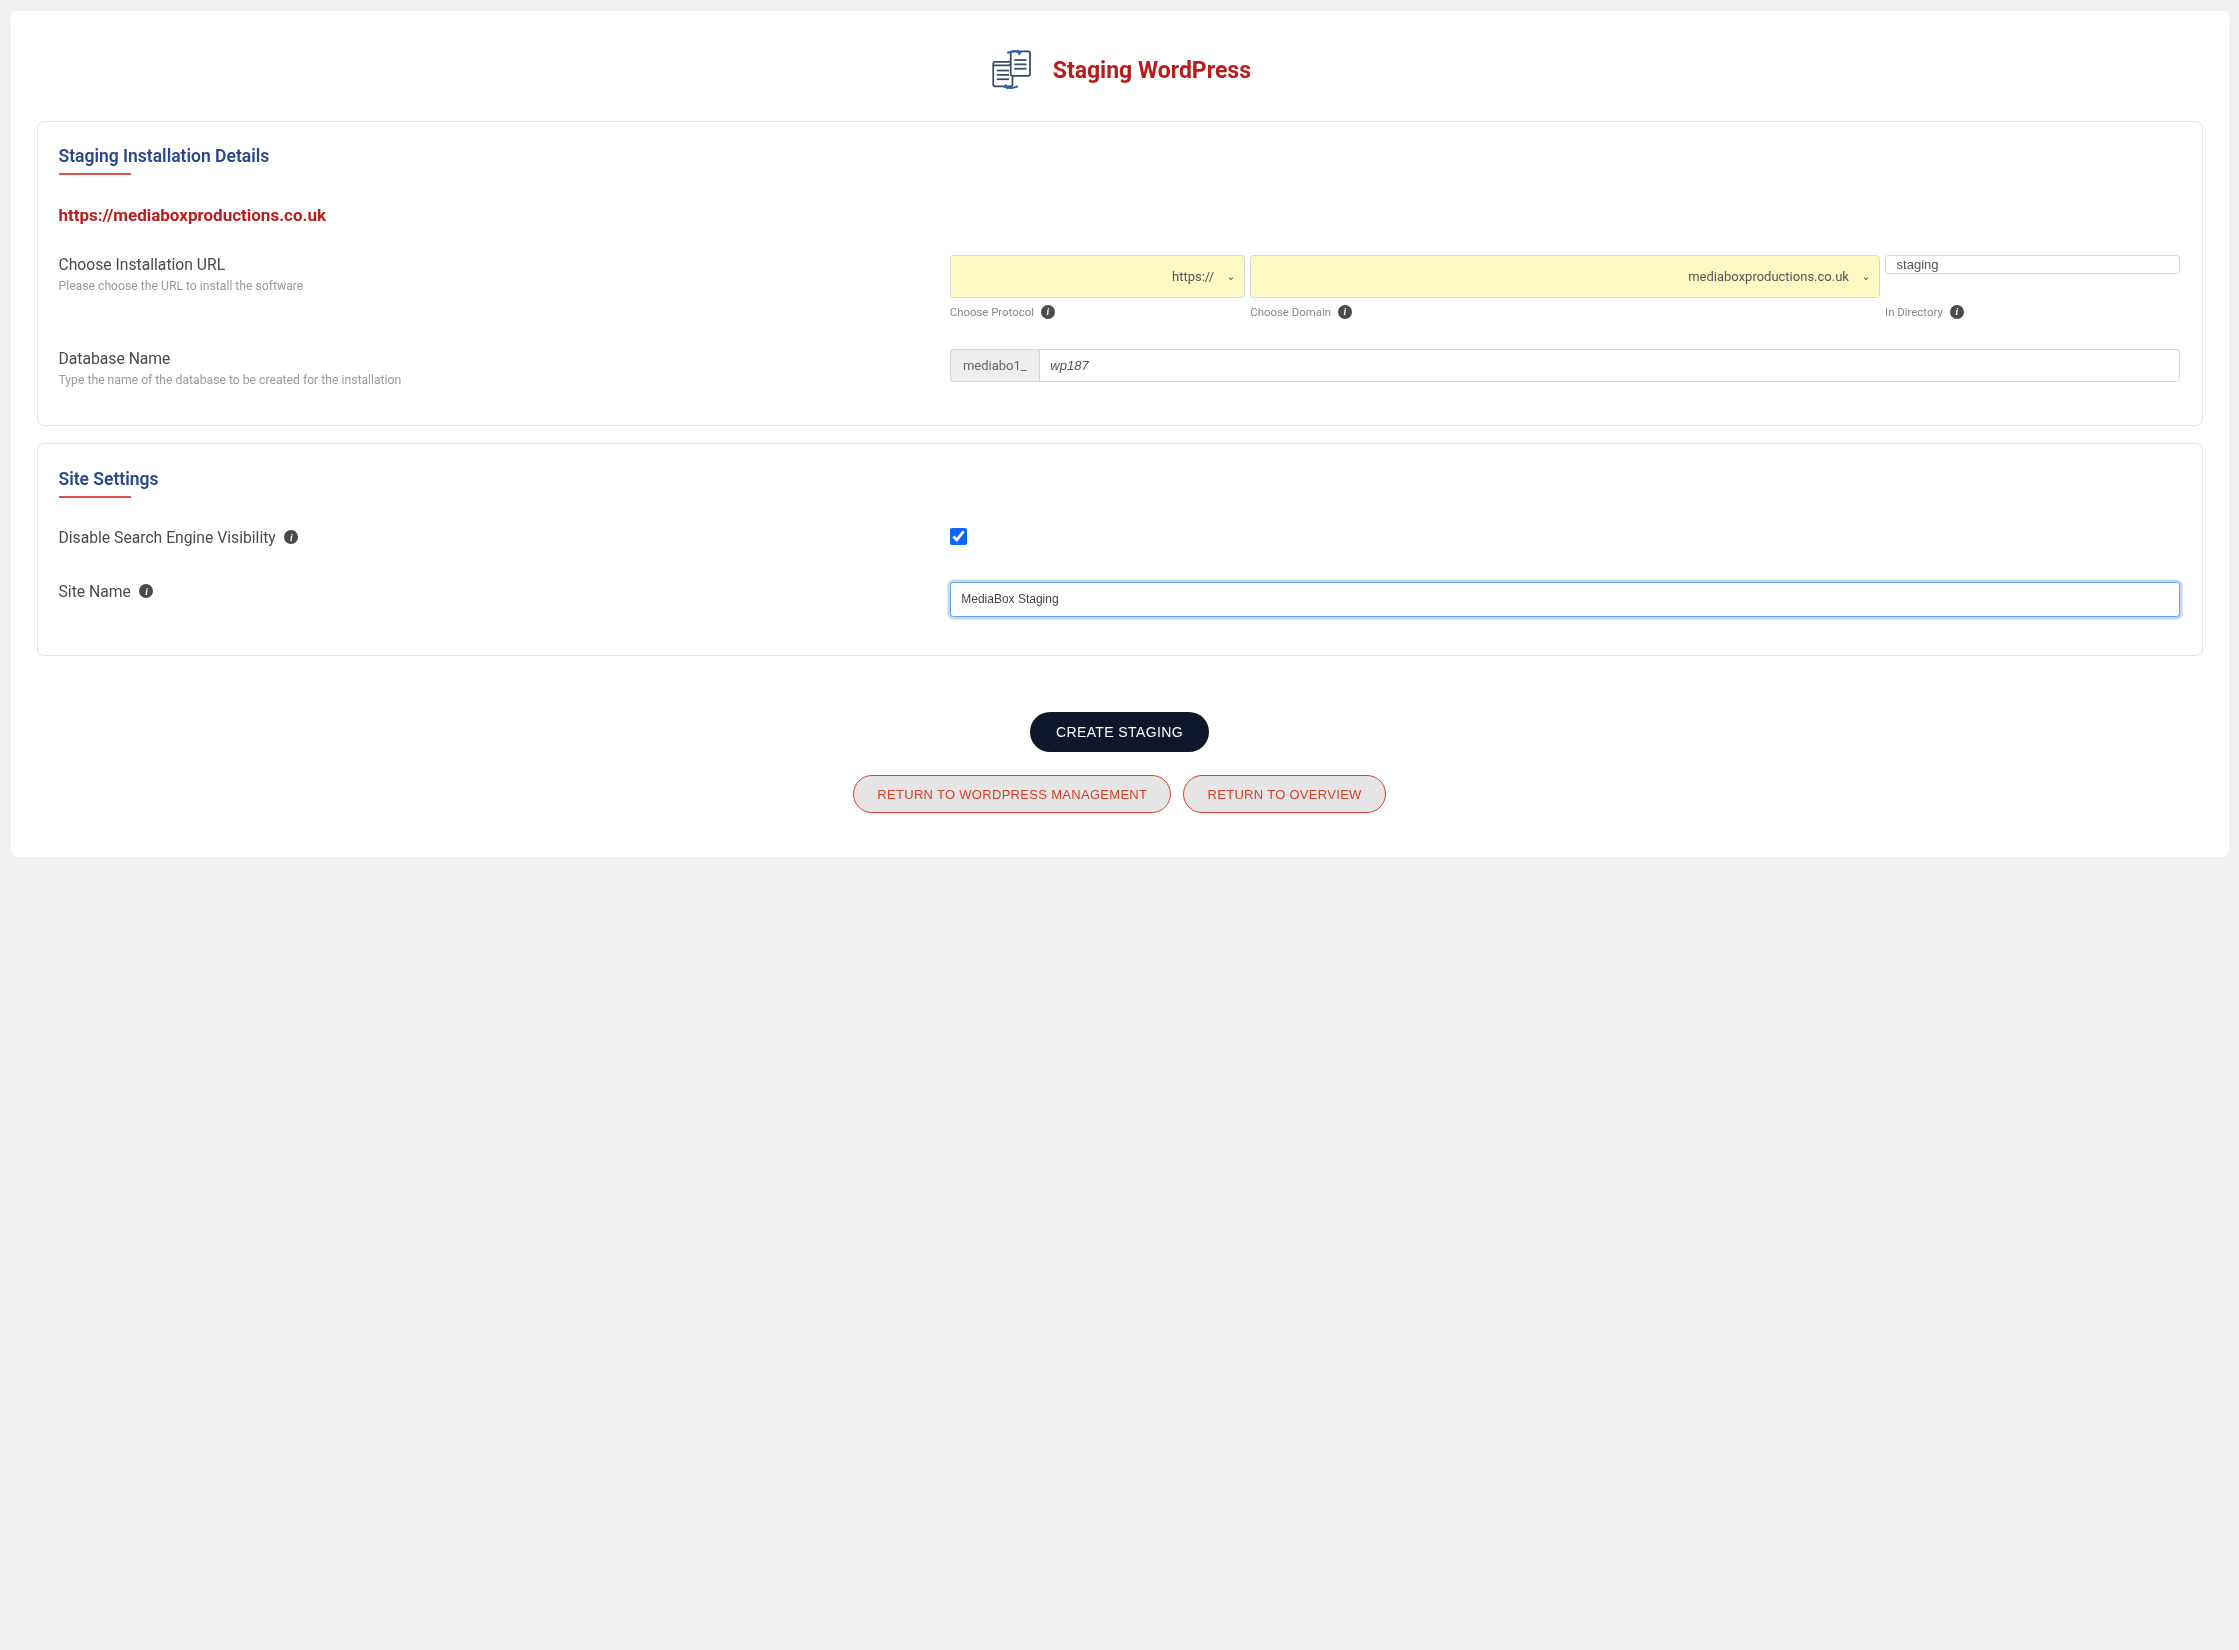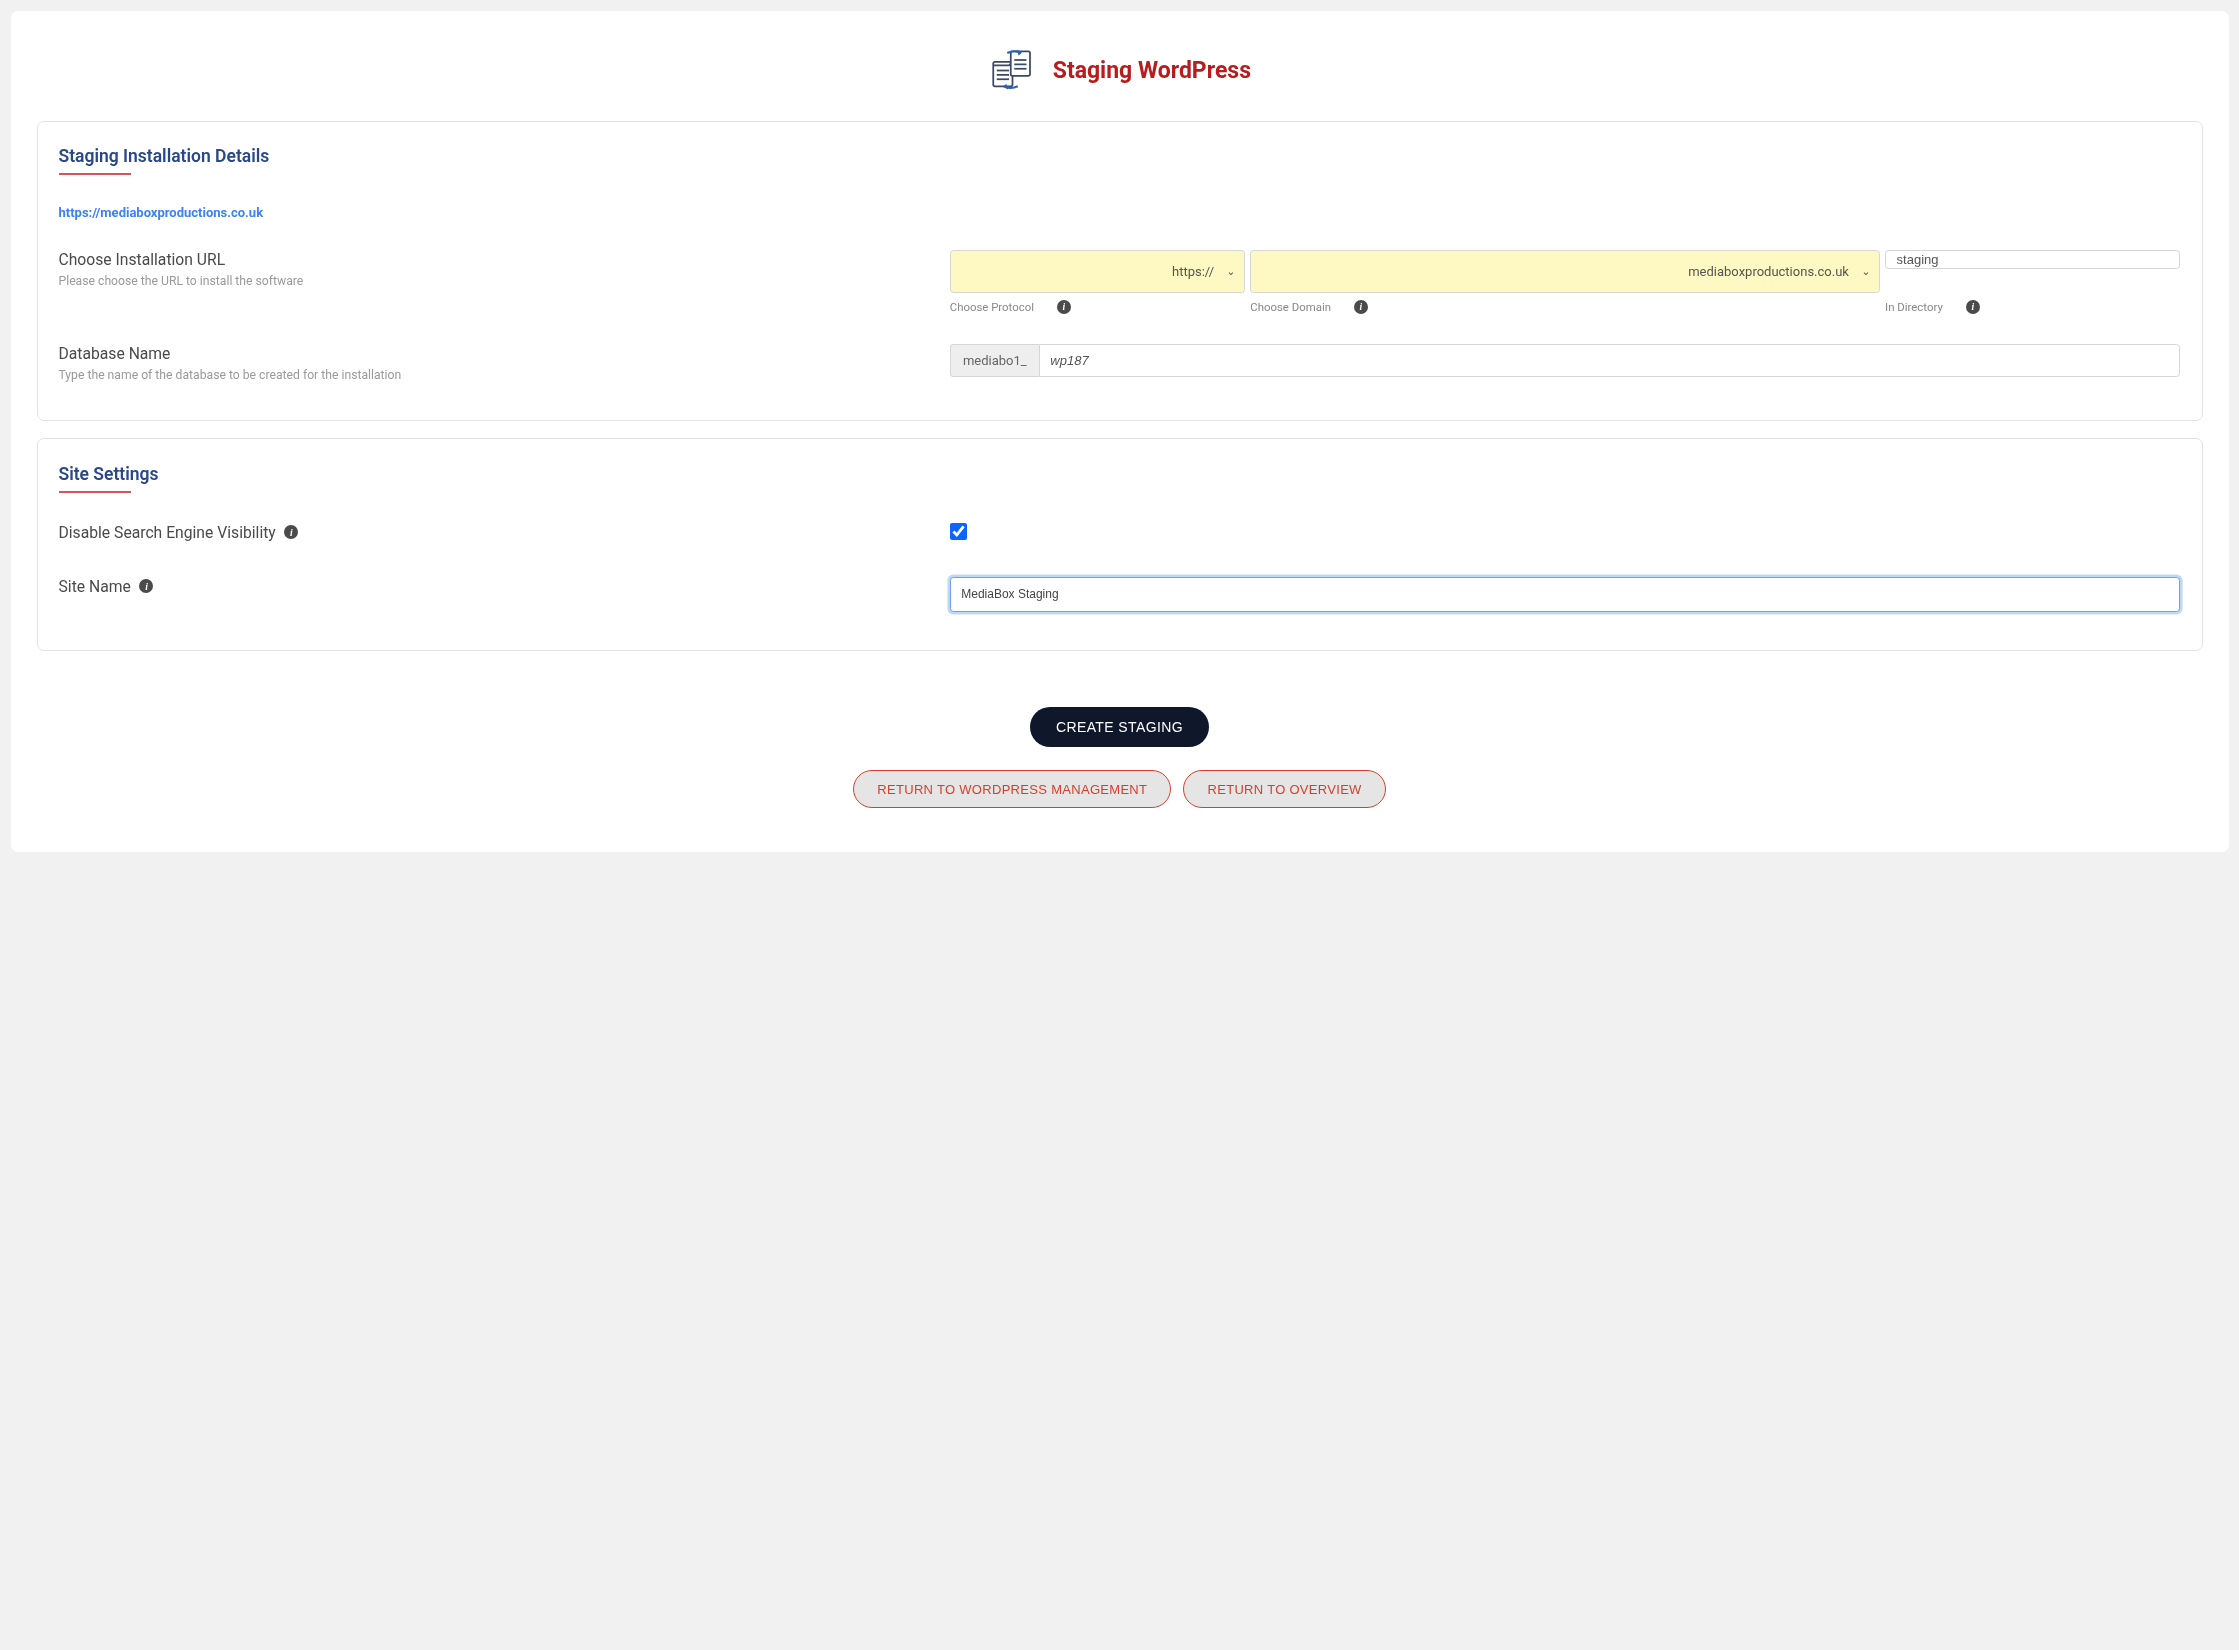--- a/index.html
+++ b/index.html
@@ -64,23 +64,23 @@
     gap:8.7px;
   }
   .field-help {
     font-size: 12.2px;
     color: #9a9a9a;
   }
   .field-control-col {
     width: 58%;
   }
   .static-value {
-    font-size: 13px;
+    font-size: 17px;
     font-weight: 700;
-    color: #3b82f6;
+    color: #b91c1c;
   }
   .url-row {
     display:flex;
     gap: 5.2px;
     width:100%;
   }
   .select-wrap {
     position: relative;
     border: 0.9px solid #d6d6d6;
     border-radius: 3.5px;
@@ -114,21 +114,21 @@
     text-align: left;
   }
   .sublabels {
     display:flex;
     gap:5.2px;
     width:100%;
     margin-top:7px;
     font-size:11.4px;
     color:#888;
   }
-  .sublabels > div { display:flex; align-items:center; gap:23px; }
+  .sublabels > div { display:flex; align-items:center; gap:7px; }
   .sub-proto  { flex: 0 0 24%; }
   .sub-domain { flex: 1 1 auto; }
   .sub-dir    { flex: 0 0 24%; }
   .info-dot {
     display:inline-flex;
     align-items:center;
     justify-content:center;
     width:14px; height:14px;
     border-radius:50%;
     background:#4a4a4a;

